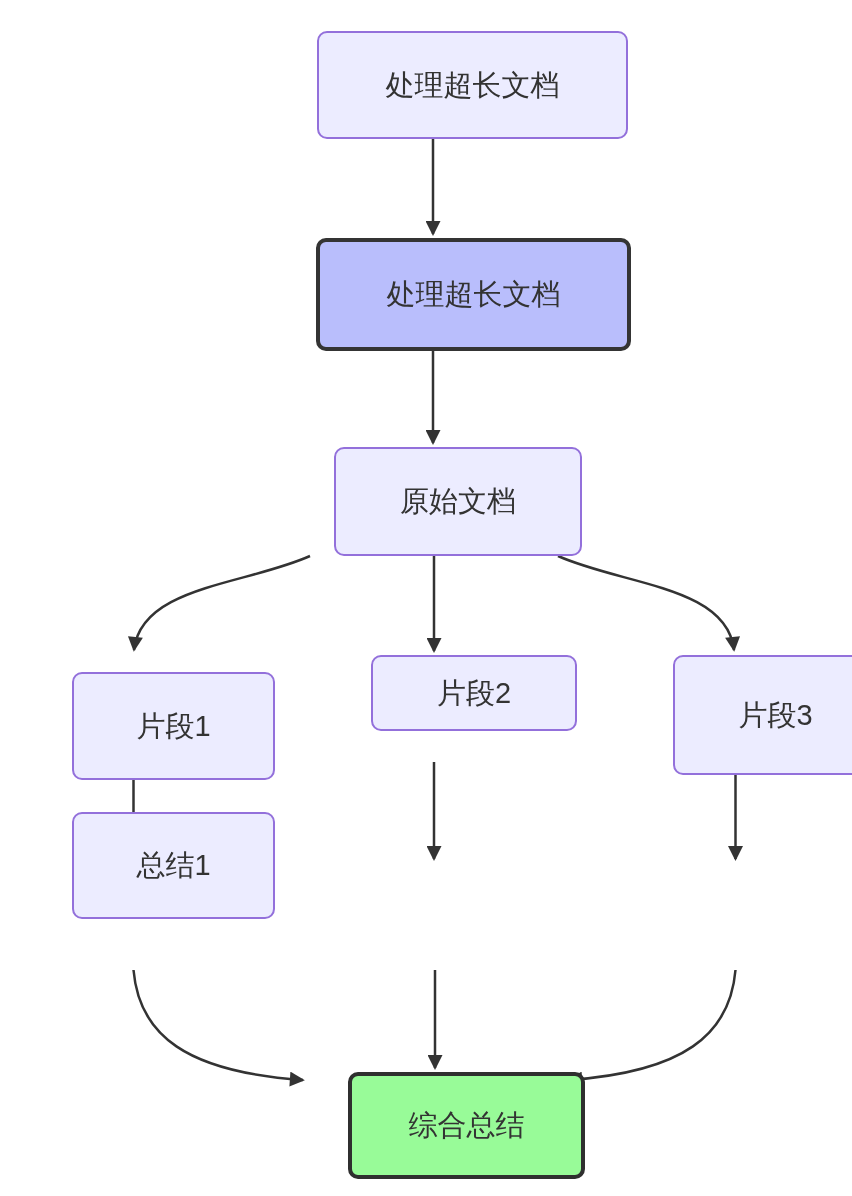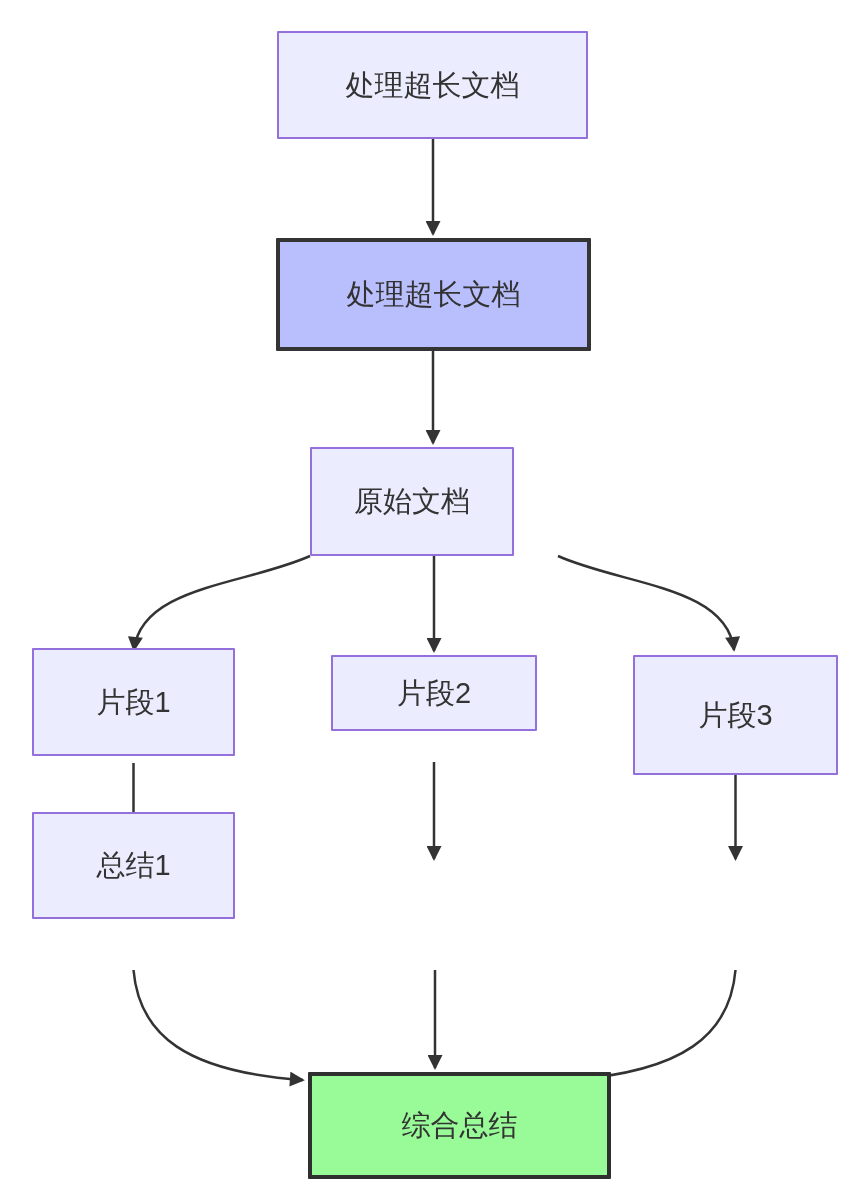--- a/index.html
+++ b/index.html
@@ -31,41 +31,42 @@
     box-sizing: border-box;
     display: flex;
     align-items: center;
     justify-content: center;
     text-align: center;
     background: #ECECFF;
     border: 2px solid #9370DB;
     color: #333333;
     font-size: 29px;
     line-height: 1.2;
-    border-radius: 1px;
+    border-radius: 10px;
+    margin-left: 40px;
   }
   .node.emphasis {
     background: #B9BEFC;
     border: 4px solid #343434;
   }
   .node.result {
     background: #98FB98;
     border: 4px solid #2F2F2F;
   }
   
   .n-a { left: 277px; top: 31px;  width: 311px; height: 108px; }
   .n-b { left: 276px; top: 238px; width: 315px; height: 113px; }
-  .n-c { left: 310px; top: 447px; width: 204px; height: 109px; }
-  .n-d { left: 32px;  top: 648px; width: 203px; height: 108px; }
+  .n-c { left: 294px; top: 447px; width: 248px; height: 109px; }
+  .n-d { left: 32px;  top: 672px; width: 203px; height: 108px; }
   .n-e { left: 331px; top: 655px; width: 206px; height: 76px; }
   .n-f { left: 633px; top: 655px; width: 205px; height: 120px; }
   .n-g { left: 32px;  top: 812px; width: 203px; height: 107px; }
   .n-h { left: 331px; top: 863px; width: 206px; height: 107px; }
   .n-i { left: 633px; top: 863px; width: 205px; height: 107px; }
-  .n-j { left: 308px; top: 1072px; width: 303px; height: 107px; }
+  .n-j { left: 308px; top: 1072px; width: 237px; height: 107px; }
 </style>
 </head>
 <body>
 
 <div class="canvas">
 
   <svg class="edges-layer" width="852" height="1196" viewBox="0 0 852 1196" xmlns="http://www.w3.org/2000/svg">
     <defs>
       <marker id="arrow" viewBox="0 0 12 12" refX="10.5" refY="6" markerUnits="userSpaceOnUse" markerWidth="17" markerHeight="15" orient="auto-start-reverse">
         <path d="M0,0 L12,6 L0,12 Z" fill="#333333"></path>

